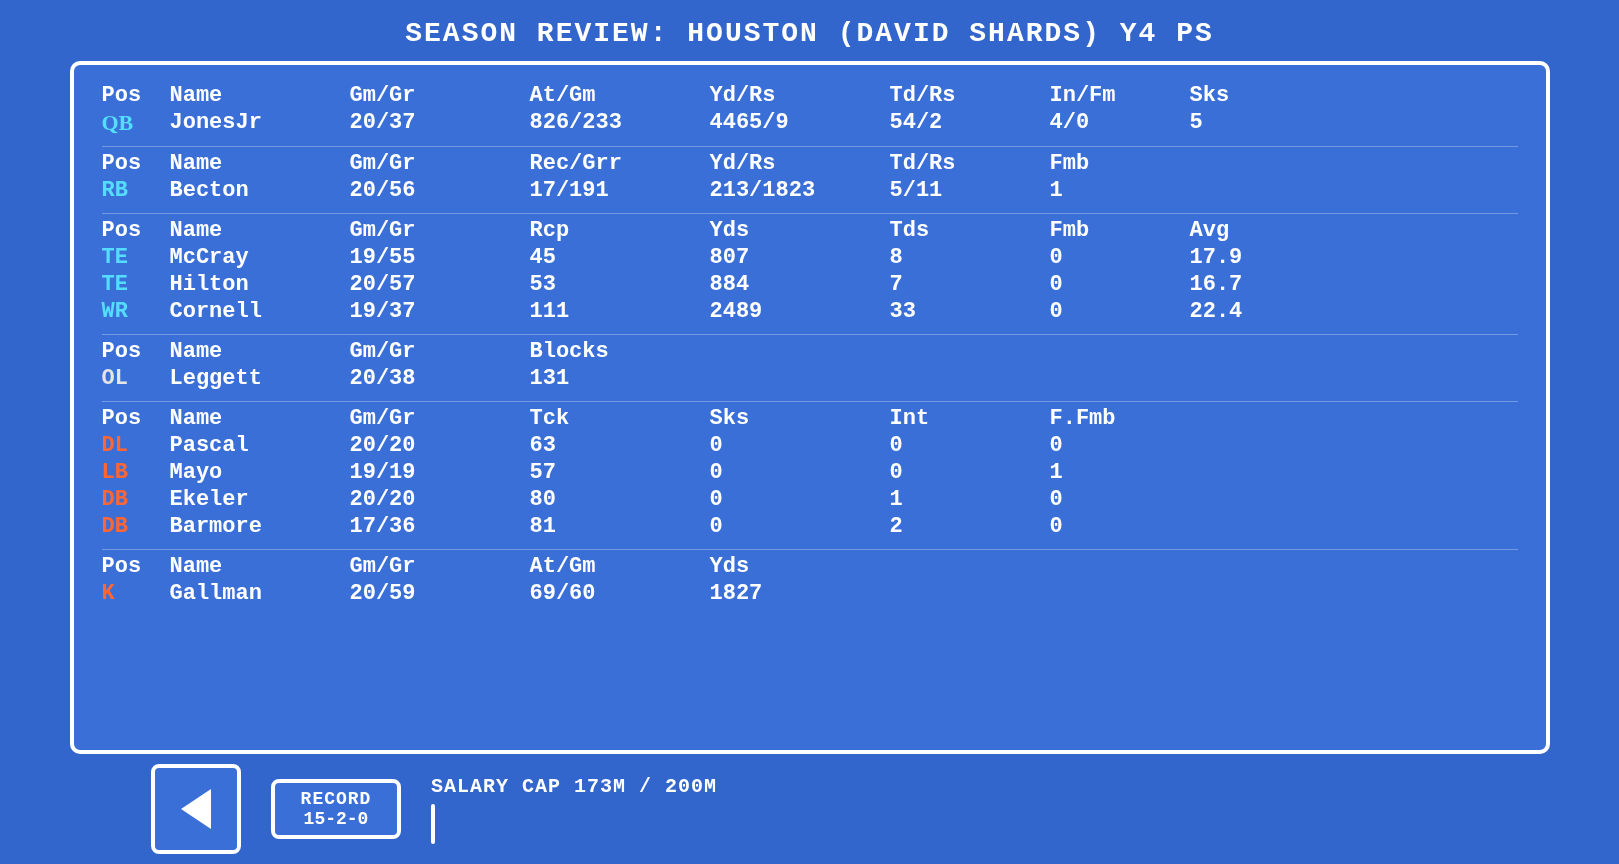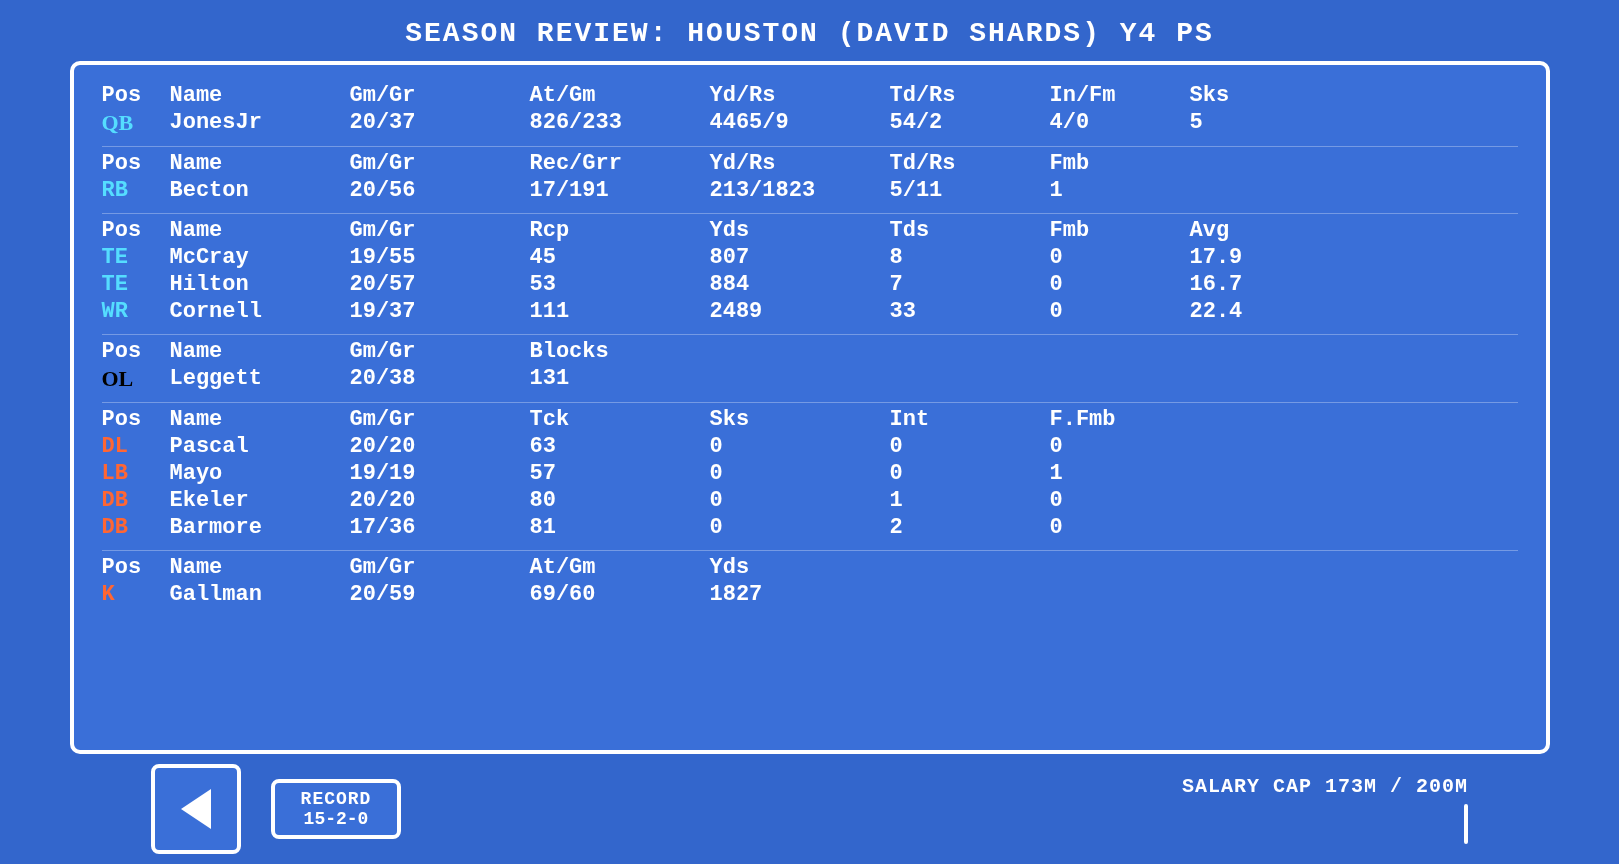--- a/index.html
+++ b/index.html
@@ -63,21 +63,21 @@
     .col-5     { width: 140px; color: #ffffff; font-size: 22px; font-weight: bold; }
     .col-6     { width: 120px; color: #ffffff; font-size: 22px; font-weight: bold; }
 
     .hdr { color: #ffffff; font-size: 22px; font-weight: bold; }
 
     
     .pos-qb { color: #55ddff; font-family: Liberation Serif, serif; }
     .pos-rb { color: #55ddff; }
     .pos-te { color: #55ddff; }
     .pos-wr { color: #55ddff; }
-    .pos-ol { color: #000000; font-family: Liberation Serif, serif; }
+    .pos-ol { color: #e5e5e5; }
     .pos-dl { color: #ff6633; }
     .pos-lb { color: #ff6633; }
     .pos-db { color: #ff6633; }
     .pos-k  { color: #ff6633; }
 
     .divider {
       border: none;
       border-top: 1px solid rgba(255,255,255,0.3);
       margin: 4px 0;
     }
@@ -132,21 +132,21 @@
     .record-value {
       color: #ffffff;
       font-size: 18px;
       font-weight: bold;
     }
 
     .salary-cap-section {
       flex: 1;
       display: flex;
       flex-direction: column;
-      align-items: flex-end;
+      align-items: flex-start;
       gap: 6px;
     }
 
     .salary-cap-label {
       color: #ffffff;
       font-size: 20px;
       font-weight: bold;
       letter-spacing: 1px;
       text-align: center;
     }

